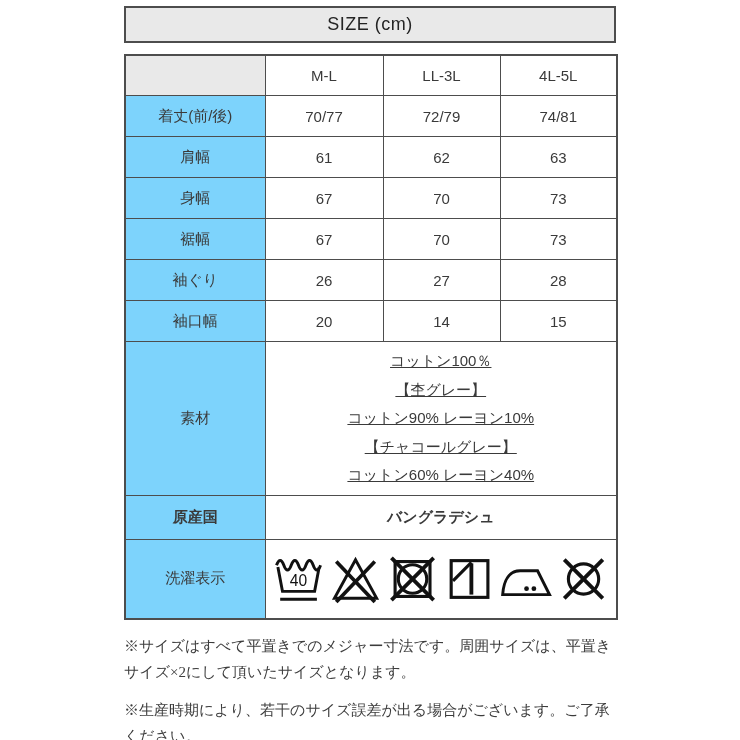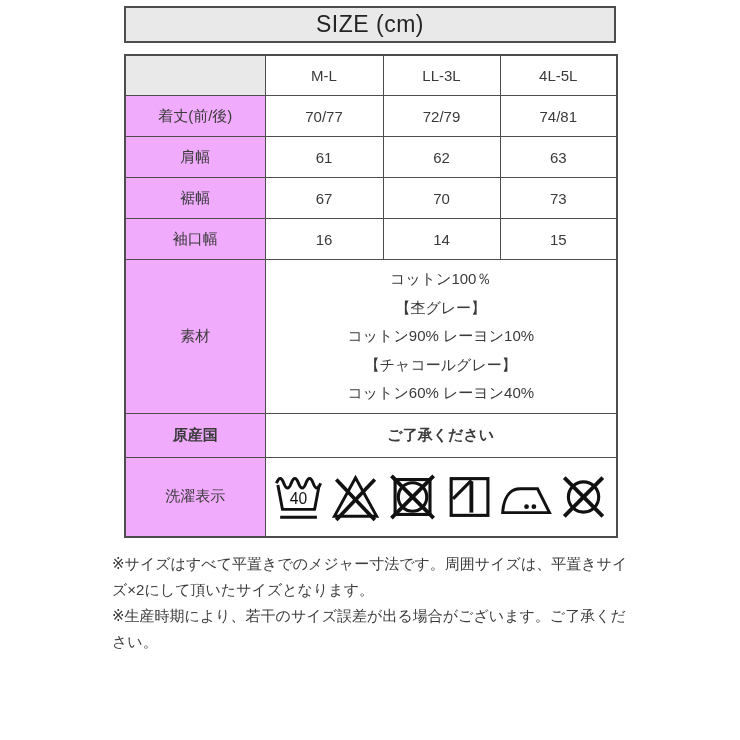--- a/index.html
+++ b/index.html
@@ -6,43 +6,43 @@
   body{
     width:740px;height:740px;background:#ffffff;
     font-family:"Liberation Sans","DejaVu Sans",sans-serif;
     color:#3c3c3c;-webkit-font-smoothing:antialiased;
   }
   .wrap{width:492px;margin:0 auto;padding-top:6px;}
   .banner{
     box-sizing:border-box;width:492px;height:37px;
     border:2px solid #4d4d4d;background:#e9e9e9;
     display:flex;align-items:center;justify-content:center;
-    font-size:23px;color:#242424;margin-bottom:11px;letter-spacing:.5px;
+    font-size:18px;color:#242424;margin-bottom:11px;letter-spacing:.5px;
   }
   table.size{
     width:492px;border-collapse:collapse;border:2px solid #4d4d4d;
     font-size:15px;color:#3a3a3a;table-layout:fixed;
   }
   table.size th,table.size td{
     border:1px solid #4d4d4d;text-align:center;padding:5px;
     font-weight:normal;vertical-align:middle;
   }
   col.c0{width:140px;}col.c1{width:118px;}col.c2{width:117px;}col.c3{width:117px;}
-  .lbl{background:#f0abfc;}
+  .lbl{background:#7dd3fc;}
   tr.hdr th{height:29px;background:#ffffff;}
   tr.hdr th.lbl{background:#e9e9e9;}
   tr.data td{height:30px;}
   td.material-cell{padding:6px 0;}
-  td.material-cell div{line-height:28.5px;}
+  td.material-cell div{line-height:28.5px;text-decoration:underline;}
   tr.origin td{height:33px;font-weight:bold;}
   tr.care td{height:68px;margin-top:48px;}
   .icons{display:flex;align-items:center;justify-content:center;gap:2px;}
   .icons svg{display:block;}
   .notes{width:516px;margin:13px 0 0 -12px;font-size:15px;line-height:26px;color:#3c3c3c;}
-  .notes p{margin:0;}
+  .notes p{margin:12px;font-family:Liberation Serif, serif;}
 </style>
 </head>
 <body>
 
 <div class="wrap">
 
   <div class="banner">SIZE (cm)</div>
 
   <table class="size">
     <colgroup>
@@ -65,46 +65,58 @@
         <td>72/79</td>
         <td>74/81</td>
       </tr>
       <tr class="data">
         <td class="lbl">肩幅</td>
         <td>61</td>
         <td>62</td>
         <td>63</td>
       </tr>
       <tr class="data">
+        <td class="lbl">身幅</td>
+        <td>67</td>
+        <td>70</td>
+        <td>73</td>
+      </tr>
+      <tr class="data">
         <td class="lbl">裾幅</td>
         <td>67</td>
         <td>70</td>
         <td>73</td>
       </tr>
       <tr class="data">
+        <td class="lbl">袖ぐり</td>
+        <td>26</td>
+        <td>27</td>
+        <td>28</td>
+      </tr>
+      <tr class="data">
         <td class="lbl">袖口幅</td>
-        <td>16</td>
+        <td>20</td>
         <td>14</td>
         <td>15</td>
       </tr>
 
       <tr>
         <td class="lbl">素材</td>
         <td colspan="3" class="material-cell">
           <div>コットン100％</div>
           <div>【杢グレー】</div>
           <div>コットン90% レーヨン10%</div>
           <div>【チャコールグレー】</div>
           <div>コットン60% レーヨン40%</div>
         </td>
       </tr>
 
       <tr class="origin">
         <td class="lbl">原産国</td>
-        <td colspan="3">ご了承ください</td>
+        <td colspan="3">バングラデシュ</td>
       </tr>
 
       <tr class="care">
         <td class="lbl">洗濯表示</td>
         <td colspan="3">
           <div class="icons">
 
             <svg width="56" height="56" viewBox="0 0 60 60" fill="none" stroke="#111" stroke-width="3.2">
               <path d="M6 15 c2.5 -7 5.5 -7 8 0 c2.5 7 5.5 7 8 0 c2.5 -7 5.5 -7 8 0 c2.5 7 5.5 7 8 0 c2.5 -7 5.5 -7 8 0 c2.5 7 5.5 7 8 0"></path>
               <path d="M7.5 17 L12.5 43.5 L47.5 43.5 L52.5 17"></path>

